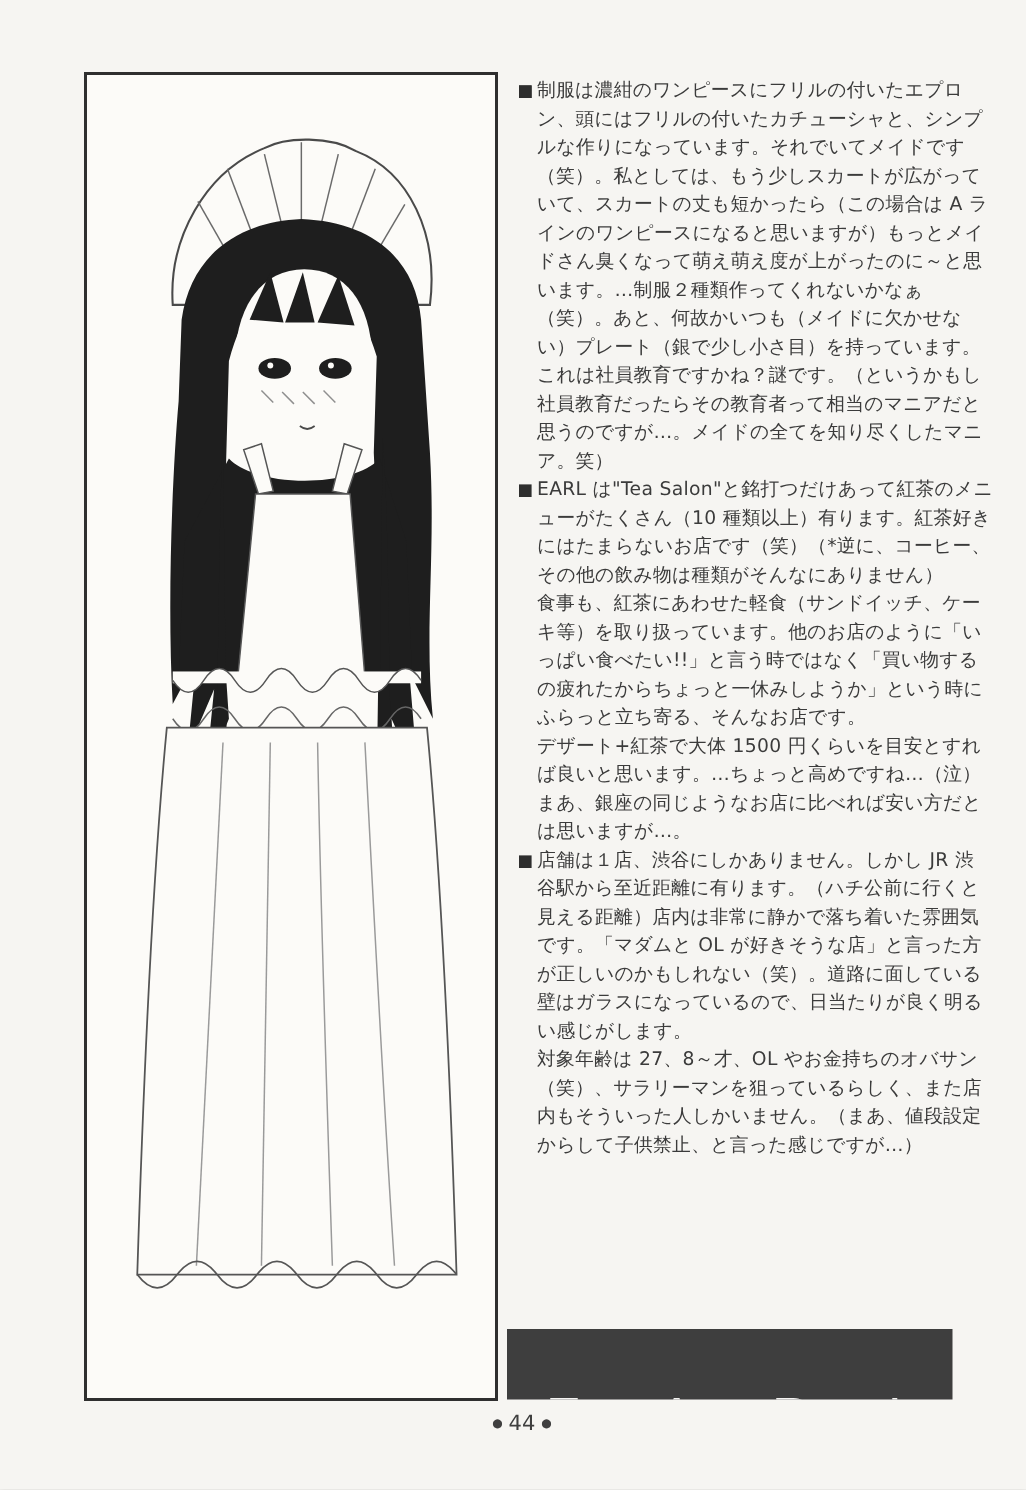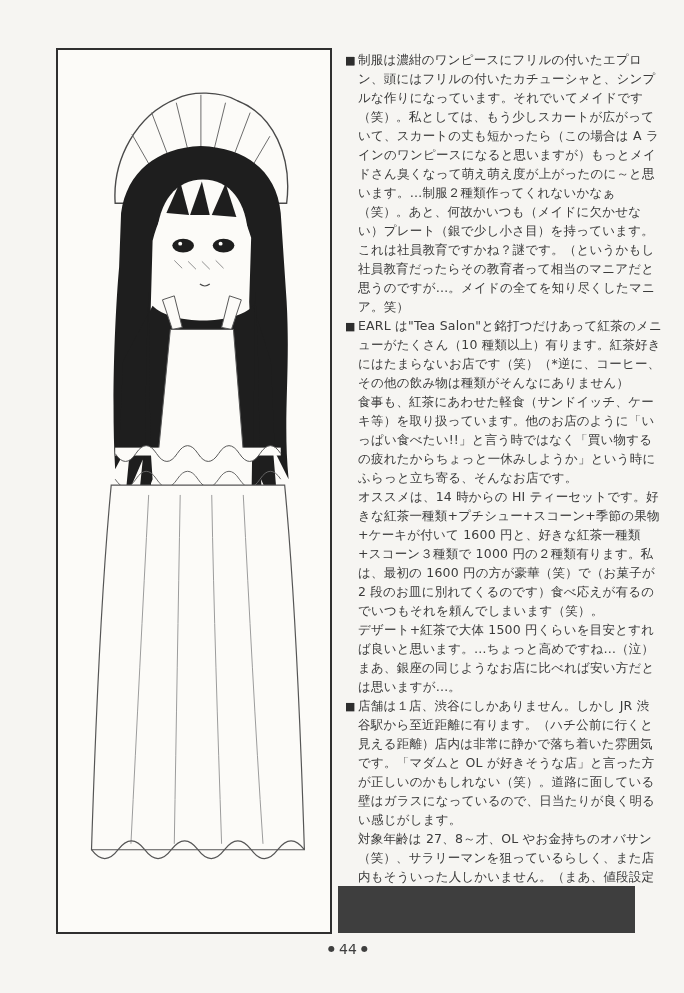--- a/index.html
+++ b/index.html
@@ -137,21 +137,20 @@
 
       <path d="M34,806 q13.5,18 27,0 t27,0 t27,0 t27,0 t27,0 t27,0 t27,0 t27,0" fill="none" stroke="#555" stroke-width="1.2"></path>
     </svg>
   </div>
 
   <div class="text-col">
     <p><span class="marker">■</span></p>
     <p><span class="marker">■</span><span>制服は濃紺のワンピースにフリルの付いたエプロン、頭にはフリルの付いたカチューシャと、シンプルな作りになっています。それでいてメイドです（笑）。私としては、もう少しスカートが広がっていて、スカートの丈も短かったら（この場合は A ラインのワンピースになると思いますが）もっとメイドさん臭くなって萌え萌え度が上がったのに～と思います。…制服２種類作ってくれないかなぁ（笑）。あと、何故かいつも（メイドに欠かせない）プレート（銀で少し小さ目）を持っています。これは社員教育ですかね？謎です。（というかもし社員教育だったらその教育者って相当のマニアだと思うのですが…。メイドの全てを知り尽くしたマニア。笑）</span></p>
     <p><span class="marker">■</span><span>EARL は"Tea Salon"と銘打つだけあって紅茶のメニューがたくさん（10 種類以上）有ります。紅茶好きにはたまらないお店です（笑）（*逆に、コーヒー、その他の飲み物は種類がそんなにありません）</span></p>
     <p><span>食事も、紅茶にあわせた軽食（サンドイッチ、ケーキ等）を取り扱っています。他のお店のように「いっぱい食べたい!!」と言う時ではなく「買い物するの疲れたからちょっと一休みしようか」という時にふらっと立ち寄る、そんなお店です。</span></p>
-    <p><span>オススメは、14 時からの HI ティーセットです。好きな紅茶一種類+プチシュー+スコーン+季節の果物+ケーキが付いて 1600 円と、好きな紅茶一種類+スコーン３種類で 1000 円の２種類有ります。私は、最初の 1600 円の方が豪華（笑）で（お菓子が 2 段のお皿に別れてくるのです）食べ応えが有るのでいつもそれを頼んでしまいます（笑）。</span></p>
     <p><span>デザート+紅茶で大体 1500 円くらいを目安とすれば良いと思います。…ちょっと高めですね…（泣）まあ、銀座の同じようなお店に比べれば安い方だとは思いますが…。</span></p>
     <p><span class="marker">■</span><span>店舗は１店、渋谷にしかありません。しかし JR 渋谷駅から至近距離に有ります。（ハチ公前に行くと見える距離）店内は非常に静かで落ち着いた雰囲気です。「マダムと OL が好きそうな店」と言った方が正しいのかもしれない（笑）。道路に面している壁はガラスになっているので、日当たりが良く明るい感じがします。</span></p>
     <p><span>対象年齢は 27、8～才、OL やお金持ちのオバサン（笑）、サラリーマンを狙っているらしく、また店内もそういった人しかいません。（まあ、値段設定からして子供禁止、と言った感じですが…）</span></p>
 
   </div>
 
   <div class="logo-box">
     <span class="logo-text">EARL</span>
   </div>
 

